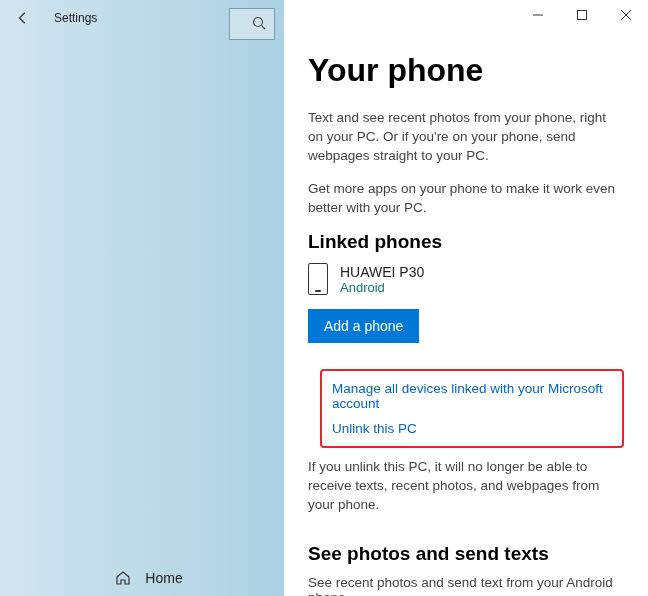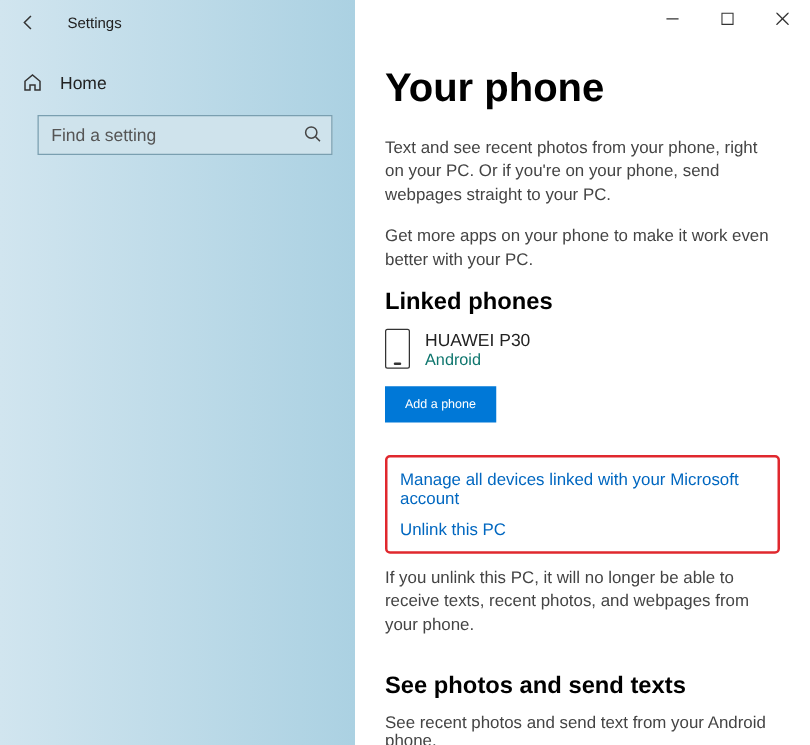--- a/index.html
+++ b/index.html
@@ -1,18 +1,18 @@
 <!DOCTYPE html>
 <html><head>
 <meta charset="utf-8">
 <style>
   * { box-sizing: border-box; margin: 0; padding: 0; font-family: "Segoe UI", Arial, sans-serif; }
   body { width: 648px; height: 596px; overflow: hidden; background: #fff; position: relative; }
   .window { display: flex; width: 100%; height: 100%; }
-  .sidebar { width: 284px; height: 100%; background: linear-gradient(to right, #d1e5ef 0%, #abd1e2 100%); display: flex; flex-direction: column; }
+  .sidebar { width: 284px; height: 100%; background: linear-gradient(to right, #d1e5ef 0%, #abd1e2 100%); display: flex; flex-direction: row; }
   .titlebar { display: flex; align-items: center; height: 36px; padding-left: 14px; }
   .back-arrow { width: 18px; height: 18px; display:flex; align-items:center; justify-content:center; color:#333; }
   .app-title { font-size: 12px; margin-left: 22px; color: #222; }
   .home-row { display: flex; align-items: flex-end; padding: 10px 16px 10px 18px; margin-top: 12px; cursor: pointer; }
   .home-icon { width: 16px; height: 16px; margin-right: 14px; }
   .home-label { font-size: 14px; color: #222; }
   .search-wrap { margin: 8px 18px 0 18px; position: relative; padding-left: 12px; }
   .search-input { width: 100%; height: 32px; border: 1px solid #7a9fb0; background: #cfe3ec; padding: 0 34px 0 10px; font-size: 14px; color: #555; outline: none; }
   .search-input::placeholder { color: #555; }
   .search-icon { position: absolute; right: 8px; top: 7px; width: 16px; height: 16px; color: #555; }
@@ -22,22 +22,22 @@
   .win-btn { width: 44px; height: 30px; display:flex; align-items:center; justify-content:center; color:#333; cursor:pointer; }
   .content { padding: 52px 24px 0 24px; overflow: hidden; }
   h1 { font-size: 32px; font-weight: 600; margin-bottom: 20px; }
   .desc { font-size: 13.5px; color: #444; line-height: 1.4; margin-bottom: 14px; max-width: 320px; }
   h2 { font-size: 19px; font-weight: 600; margin-top: 14px; margin-bottom: 10px; }
   .phone-row { display:flex; align-items:center; margin-bottom: 14px; }
   .phone-icon { width: 20px; height: 32px; border: 1.5px solid #333; border-radius: 2px; position: relative; margin-right: 12px; }
   .phone-icon::after { content:""; position:absolute; bottom:2px; left:50%; transform:translateX(-50%); width:6px; height:2px; background:#333; border-radius:1px;}
   .phone-name { font-size: 14px; color:#222; }
   .phone-os { font-size: 13px; color:#0f766e; }
-  .add-btn { background:#0078d7; color:#fff; border:none; padding: 9px 16px; font-size: 10px; cursor:pointer; margin-bottom: 26px; }
-  .link-box { border: 2px solid #e0282e; border-radius: 4px; padding: 10px 10px 8px 10px; margin-bottom: 10px; max-width: 332px;}
+  .add-btn { background:#0078d7; color:#fff; border:none; padding: 9px 16px; font-size: 14px; cursor:pointer; margin-bottom: 26px; }
+  .link-box { border: 2px solid #e0282e; border-radius: 4px; padding: 10px 10px 8px 10px; margin-bottom: 10px; max-width: 332px; margin-left: 12px;}
   .link { color:#0067c0; font-size: 13.5px; cursor:pointer; display:block; margin-bottom: 10px; }
   .link:last-child{ margin-bottom: 2px;}
   .note { font-size: 13.5px; color:#444; line-height:1.4; max-width: 320px; margin-bottom: 28px;}
   .sub-desc { font-size: 13.5px; color:#444; }
 </style>
 </head>
 <body>
 
 <div class="window">
   <div class="sidebar">

